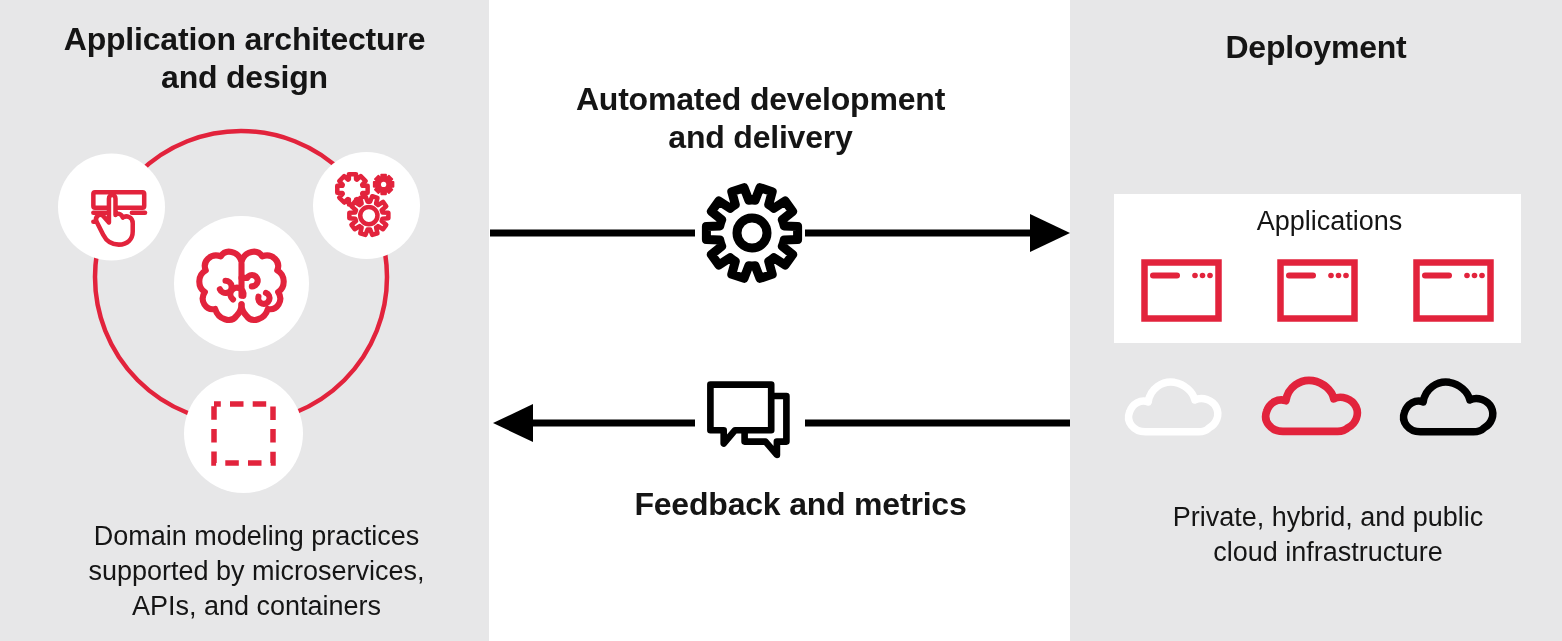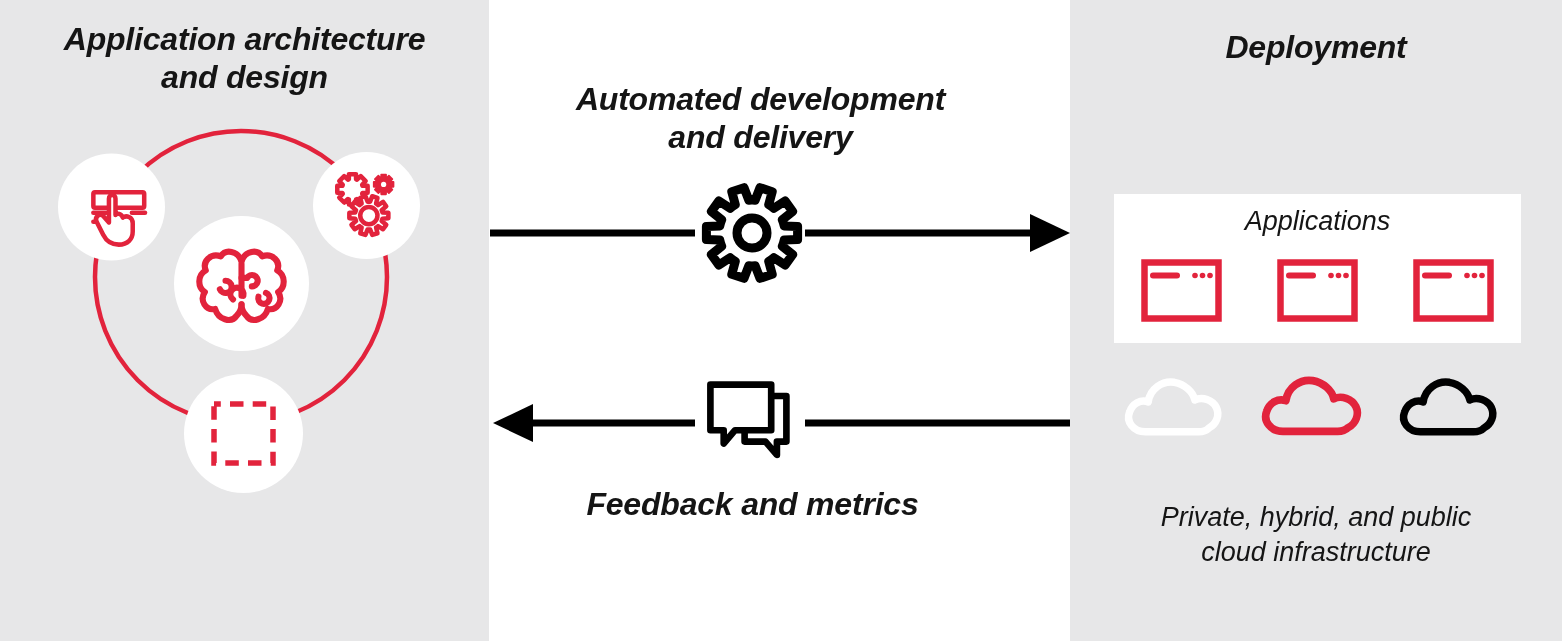--- a/index.html
+++ b/index.html
@@ -1,27 +1,26 @@
 <!DOCTYPE html>
 <html style="--red: #e2233c; --ink: #151515; --graphic_black: #000000; --panel_bg: #e7e7e8; --white: #ffffff;"><head>
 <meta charset="utf-8">
 <style>
   html,body{margin:0;padding:0;background:#fff;}
   #stage{
     position:relative;width:1562px;height:641px;overflow:hidden;
     font-family:"Liberation Sans", sans-serif;color:var(--ink,#151515);
     background:var(--white,#fff);
-    font-style:italic;
   }
   .panel{position:absolute;top:0;height:641px;}
   #left-panel{left:0;width:489px;background:var(--panel_bg,#e7e7e8);}
   #center-panel{left:489px;width:581px;background:var(--white,#fff);}
   #right-panel{left:1070px;width:492px;background:var(--panel_bg,#e7e7e8);}
   .title{position:absolute;font-weight:bold;font-size:32px;line-height:38px;text-align:center;letter-spacing:-0.2px;}
-  .caption{position:absolute;font-weight:normal;font-size:27px;line-height:35px;text-align:center;}
+  .caption{position:absolute;font-weight:normal;font-size:27px;line-height:35px;text-align:center;padding-left:12px;}
   .abs{position:absolute;}
   svg{display:block;overflow:visible;}
   .stroke-red{stroke:var(--red,#e2233c);}
   .fill-red{fill:var(--red,#e2233c);}
   .stroke-black{stroke:var(--graphic_black,#000);}
   #apps-box{position:absolute;left:44px;top:194px;width:407px;height:149px;background:var(--white,#fff);}
   .line-block span{display:block;}
 </style>
 </head>
 <body>
@@ -69,20 +68,25 @@
         <line x1="50" y1="28" x2="50" y2="62"></line>
         <path d="M27,55 a6.5,6.5 0 1 0 6,-9"></path>
         <path d="M52,62 a7,7 0 1 0 -11,4"></path>
         <path d="M50,43 h6 a6,6 0 1 1 5,9"></path>
         <path d="M68,63 a6,6 0 1 0 8,-4"></path>
       </g>
 
       <rect x="214" y="404" width="59" height="59" fill="none" class="stroke-red" stroke-width="5.5" stroke-dasharray="13.5 9.2" stroke-dashoffset="6.7"></rect>
     </svg>
 
+    <div class="caption line-block" style="left:0;top:519px;width:489px;">
+      <span>Domain modeling practices</span>
+      <span>supported by microservices,</span>
+      <span>APIs, and containers</span>
+    </div>
   </div>
 
   <div id="center-panel" class="panel">
     <div class="title line-block" style="left:8px;top:80px;width:527px;">
       <span>Automated development</span>
       <span>and delivery</span>
     </div>
 
     <svg class="abs" style="left:0;top:0;" width="581" height="641" viewBox="489 0 581 641">
 
@@ -102,21 +106,21 @@
         <line x1="695" y1="423" x2="532" y2="423" stroke-width="7"></line>
         <polygon points="533,404 493,423 533,442" fill="var(--graphic_black,#000)" stroke="none"></polygon>
       </g>
 
       <g transform="translate(699,377) scale(0.95)" class="stroke-black" fill="#fff" stroke-width="7" stroke-linejoin="round">
         <path d="M48,20 H92 V68 H82 V82 L70,68 H48 Z"></path>
         <path d="M12,8 H76 V56 H38 L26,70 V56 H12 Z"></path>
       </g>
     </svg>
 
-    <div class="title" style="left:0;top:485px;width:527px;">Feedback and metrics</div>
+    <div class="title" style="left:0;top:485px;width:527px;padding-left:48px;">Feedback and metrics</div>
   </div>
 
   <div id="right-panel" class="panel">
     <div class="title line-block" style="left:0;top:28px;width:492px;">
       <span>Deployment</span>
     </div>
 
     <div id="apps-box">
       <div class="caption" style="left:0;top:10px;width:407px;">Applications</div>
 

